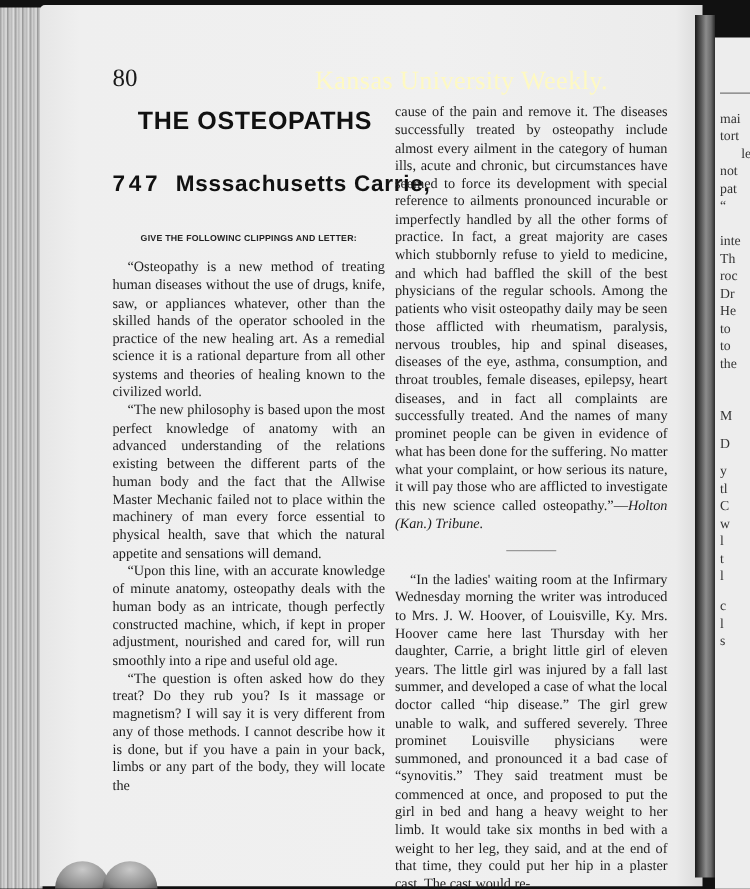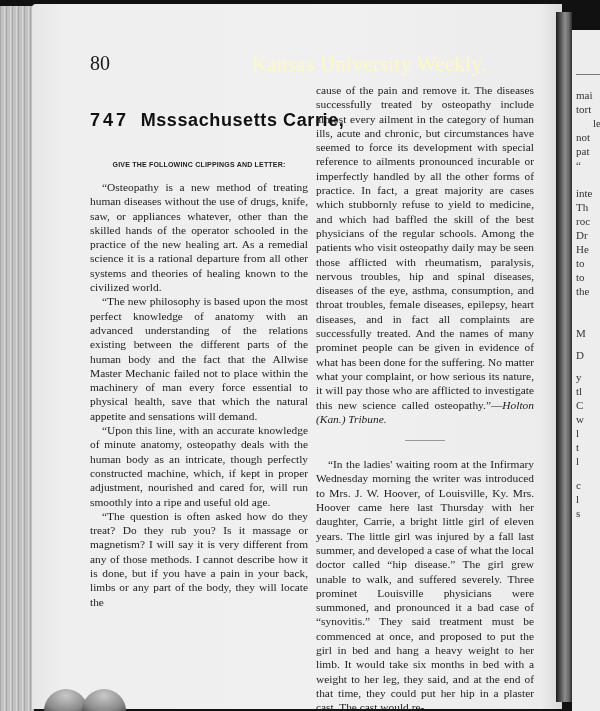--- a/index.html
+++ b/index.html
@@ -90,20 +90,21 @@
 
 <div class="page">
 </div>
 
 <div class="header-row">
   <span class="page-number">80</span>
   <span class="running-title">Kansas University Weekly.</span>
 </div>
 
 <div class="col-left">
+  <div class="ad-title">THE OSTEOPATHS</div>
   <div class="ad-address">
     <span class="num">747</span>
     <span>Msssachusetts Carrie,</span>
   </div>
   <div class="clip-intro">GIVE THE FOLLOWINC CLIPPINGS AND LETTER:</div>
   <p class="body first">“Osteopathy is a new method of treating human diseases without the use of drugs, knife, saw, or appliances whatever, other than the skilled hands of the operator schooled in the practice of the new healing art.  As a remedial science it is a rational departure from all other systems and theories of healing known to the civilized world.</p>
   <p class="body">“The new philosophy is based upon the most perfect knowledge of anatomy with an advanced understanding of the relations existing between the different parts of the human body and the fact that the Allwise Master Mechanic failed not to place within the machinery of man every force essential to physical health, save that which the natural appetite and sensations will demand.</p>
   <p class="body">“Upon this line, with an accurate knowledge of minute anatomy, osteopathy deals with the human body as an intricate, though perfectly constructed machine, which, if kept in proper adjustment, nourished and cared for, will run smoothly into a ripe and useful old age.</p>
   <p class="body">“The question is often asked how do they treat?  Do they rub you?  Is it massage or magnetism?  I will say it is very different from any of those methods.  I cannot describe how it is done, but if you have a pain in your back, limbs or any part of the body, they will locate the</p>
 </div>

